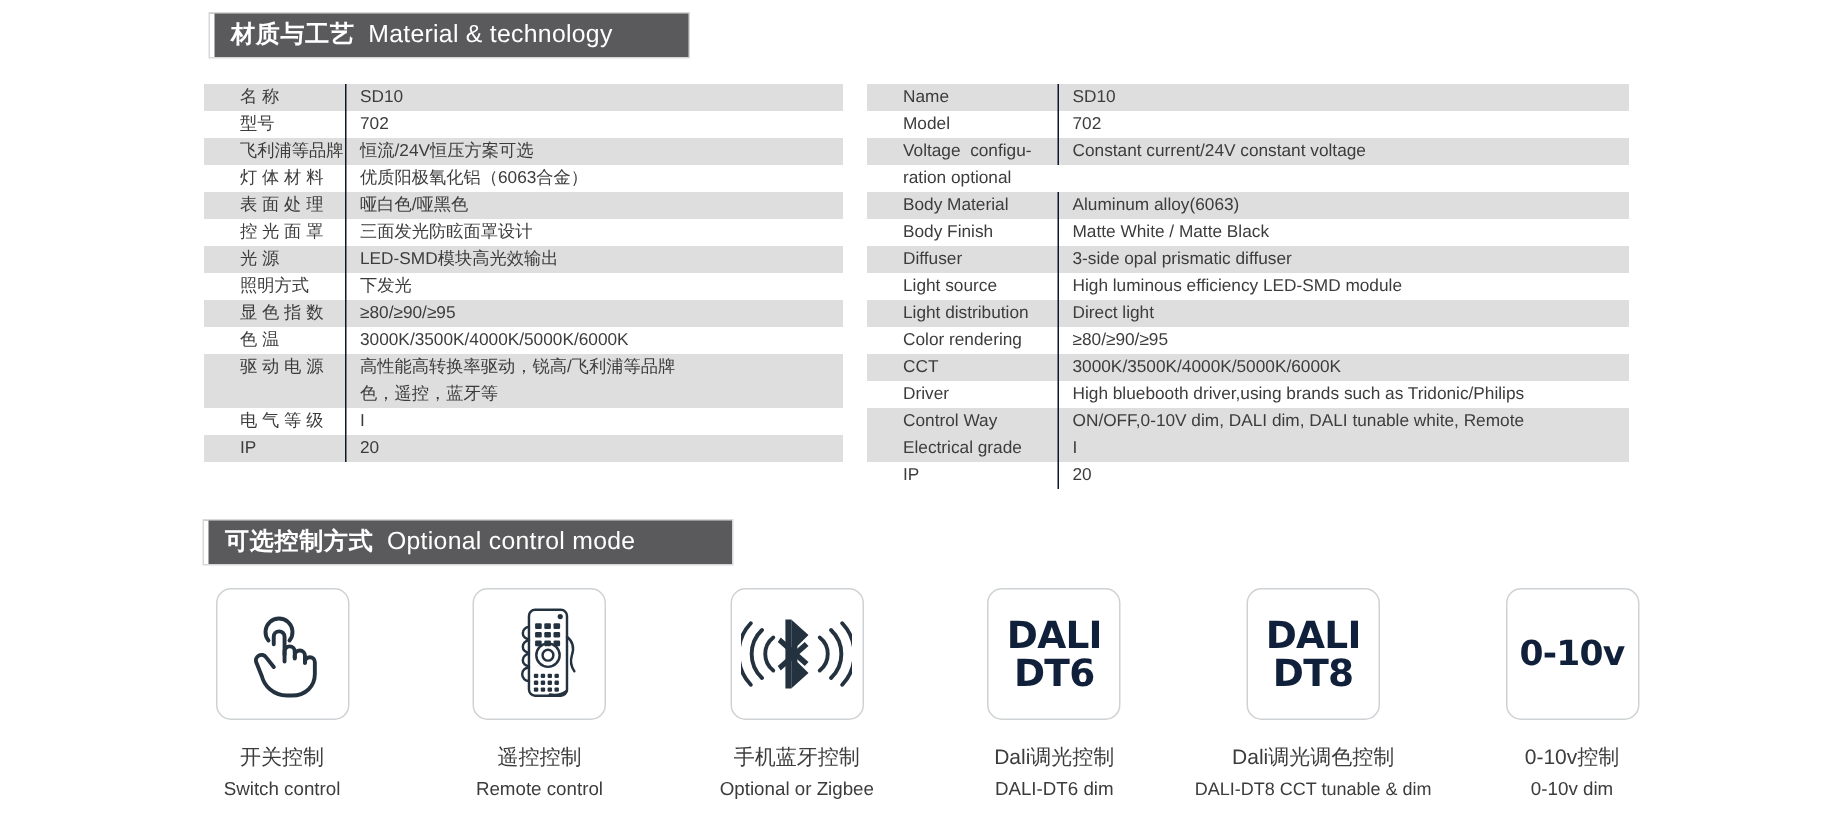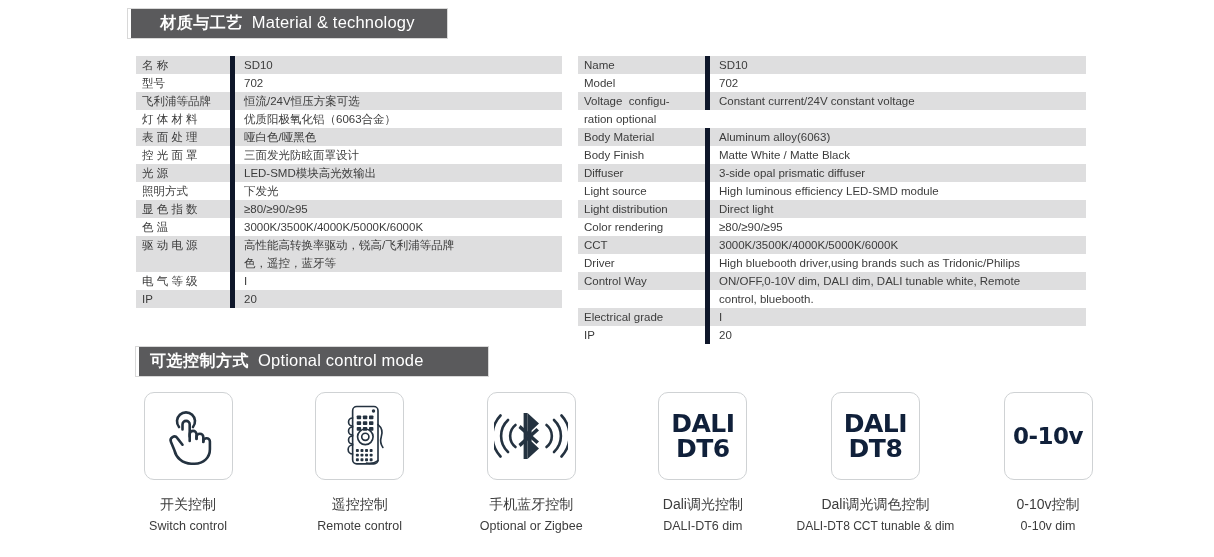--- a/index.html
+++ b/index.html
@@ -16,43 +16,43 @@
     border-left:3px solid #ffffff;
     box-shadow:0 0 0 1px #d8d8d8;
   }
   .section-header .sh-inner{
     display:flex;align-items:baseline;gap:9px;padding:0 14px 0 11px;
     white-space:nowrap;
   }
   .sh-cn{color:#ffffff;font-size:16px;font-weight:700;letter-spacing:.5px;}
   .sh-en{color:#ffffff;font-size:16.5px;font-weight:400;letter-spacing:.2px;}
 
-  #header-material{left:128px;top:9px;width:319px;justify-content:center;}
+  #header-material{left:140px;top:9px;width:319px;}
   #header-control{left:136px;top:347px;width:352px;}
 
   
   .spec-table{position:absolute;}
   .spec-row{
     display:flex;align-items:flex-start;
     box-sizing:border-box;
     font-size:11.5px;line-height:18px;
   }
   .spec-row.alt{background:#dededf;}
   .spec-row.plain{background:#ffffff;}
   .spec-key{
     box-sizing:border-box;
-    padding-left:6px;padding-right:4px;
+    padding-left:24px;padding-right:4px;
     color:#3c3c3c;
     white-space:pre;
   }
   .spec-val{
     box-sizing:border-box;
     padding-left:9px;padding-right:20px;
     color:#3c3c3c;
-    border-left:5px solid #0f172a;
+    border-left:1px solid #0f172a;
     flex:1;
   }
 
   
   #table-cn{left:136px;top:56px;width:426px;}
   #table-cn .spec-key{width:94px;}
 
   
   #table-en{left:578px;top:56px;width:508px;}
   #table-en .spec-key{width:127px;}
@@ -205,24 +205,20 @@
       <div class="spec-key">CCT</div>
       <div class="spec-val">3000K/3500K/4000K/5000K/6000K</div>
     </div>
     <div class="spec-row plain">
       <div class="spec-key">Driver</div>
       <div class="spec-val">High bluebooth driver,using brands such as Tridonic/Philips</div>
     </div>
     <div class="spec-row alt">
       <div class="spec-key">Control Way</div>
       <div class="spec-val">ON/OFF,0-10V dim, DALI dim, DALI tunable white, Remote</div>
-    </div>
-    <div class="spec-row plain">
-      <div class="spec-key"></div>
-      <div class="spec-val">control, bluebooth.</div>
     </div>
     <div class="spec-row alt">
       <div class="spec-key">Electrical grade</div>
       <div class="spec-val">I</div>
     </div>
     <div class="spec-row plain">
       <div class="spec-key">IP</div>
       <div class="spec-val">20</div>
     </div>
   </div>

